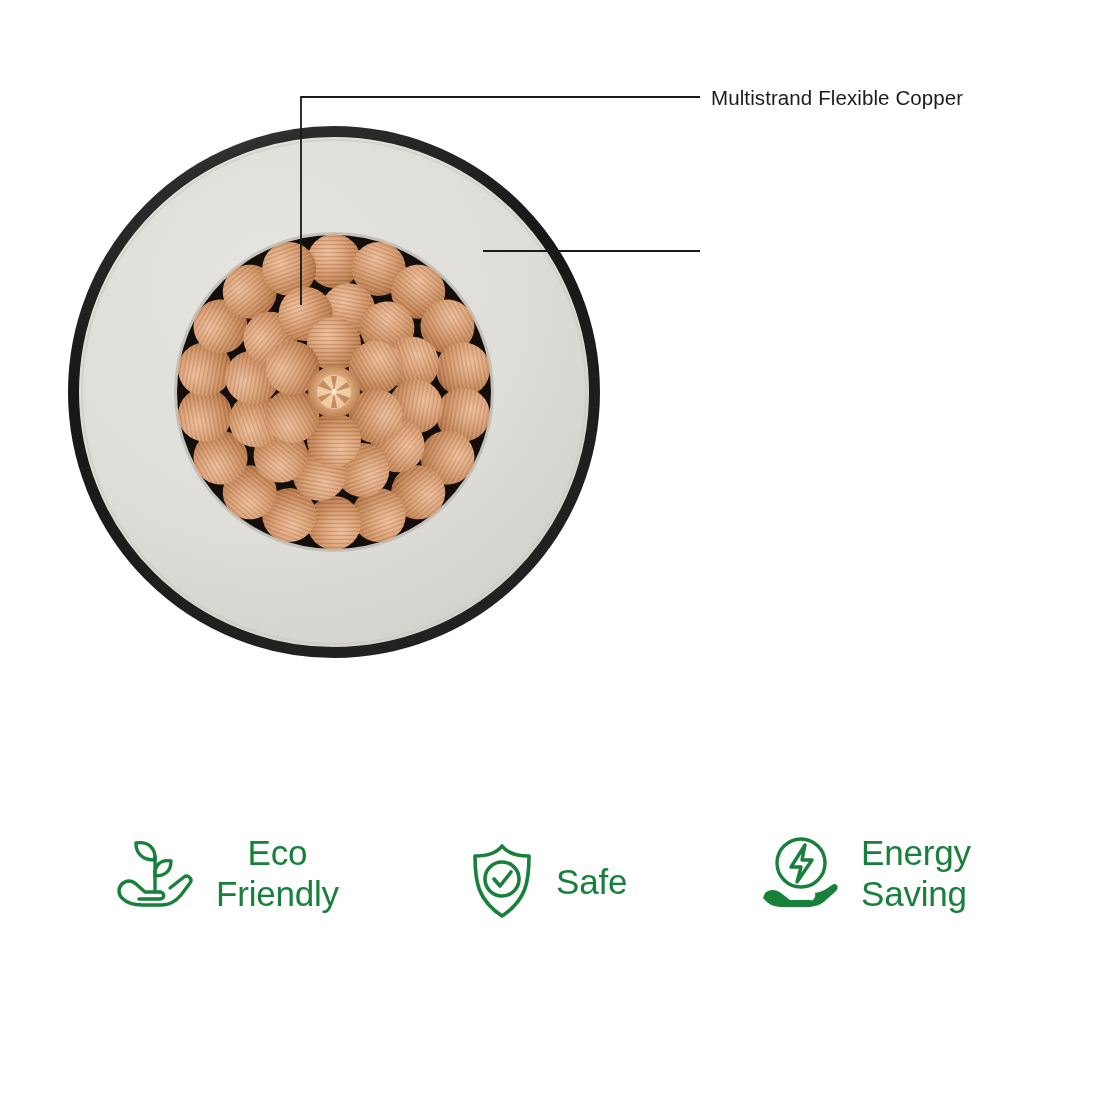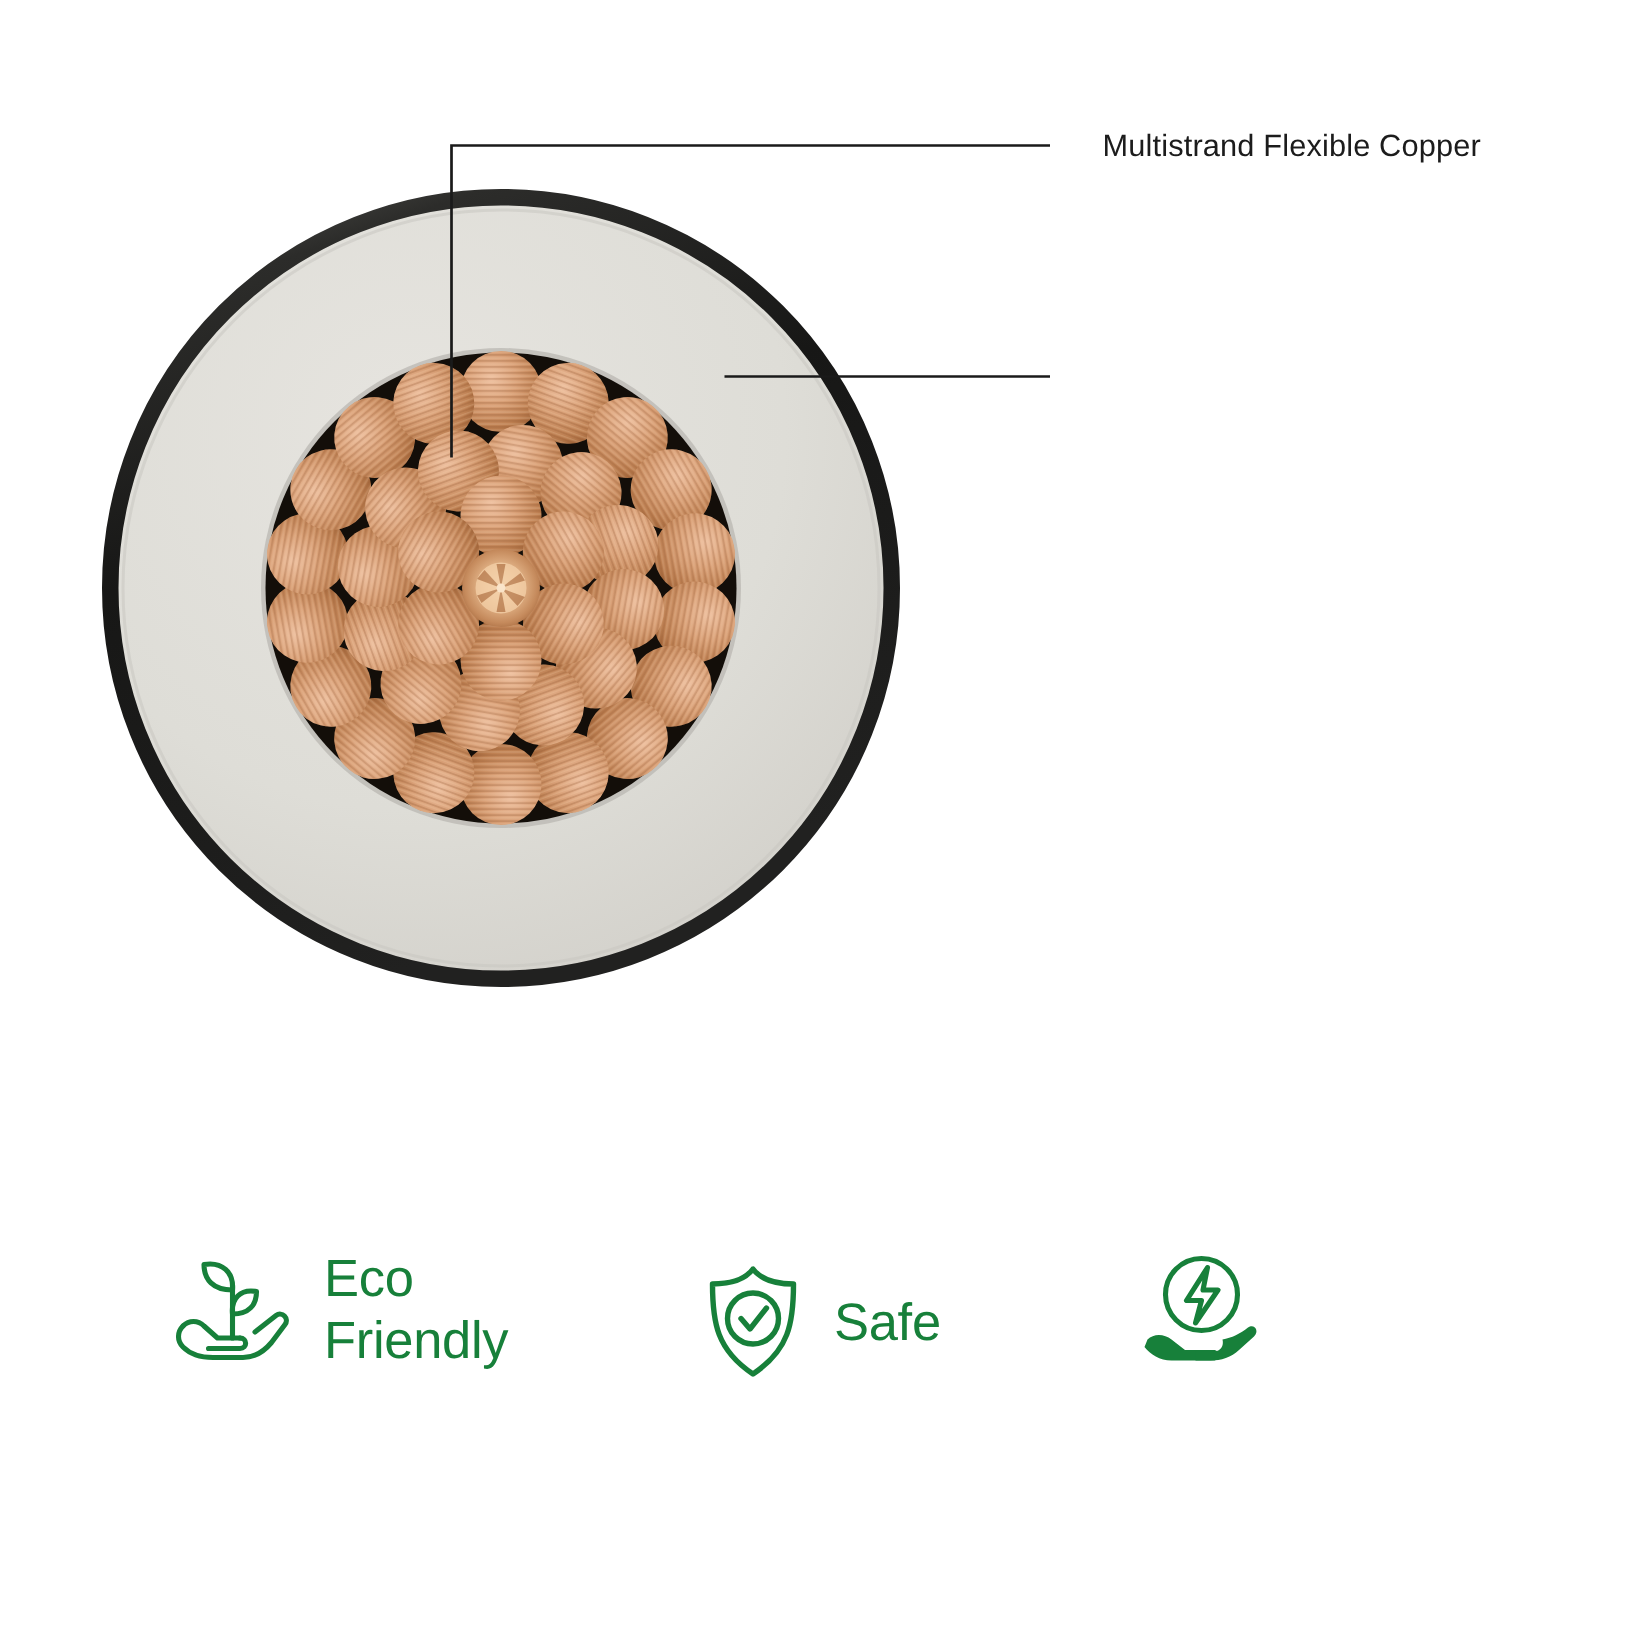--- a/index.html
+++ b/index.html
@@ -34,21 +34,20 @@
   }
 
   
   .callout-label {
     position: absolute;
     color: #1c1c1c;
     font-size: 20.5px;
     line-height: 28px;
     letter-spacing: 0.1px;
     white-space: pre-line;
-    margin-left: 24px;
   }
   #label-conductor {
     left: 711px;
     top: 84px;
   }
   #label-insulation {
     left: 711px;
     top: 238px;
   }
 
@@ -71,21 +70,21 @@
     flex: 0 0 auto;
     display: block;
   }
   .badge-text {
     color: #17803a;
     font-size: 35px;
     line-height: 41px;
     letter-spacing: -0.2px;
     white-space: pre-line;
   }
-  #badge-eco        { position: absolute; left: 112px; top: 18px; }
+  #badge-eco        { position: absolute; left: 112px; top: 18px; text-align: center; }
   #badge-safe       { position: absolute; left: 466px; top: 30px; }
   #badge-energy     { position: absolute; left: 757px; top: 18px; }
 </style>
 </head>
 <body>
 
 <div class="stage">
 
   <svg id="cable-diagram" viewBox="0 0 700 720" width="700" height="720" xmlns="http://www.w3.org/2000/svg">
     <defs>
@@ -352,16 +351,18 @@
       <svg class="badge-icon" width="86" height="86" viewBox="0 0 86 86" xmlns="http://www.w3.org/2000/svg" xmlns:xlink="http://www.w3.org/1999/xlink">
         <g fill="none" stroke="#17803a" stroke-width="3.4" stroke-linecap="round" stroke-linejoin="round">
           <circle cx="44" cy="33" r="24"></circle>
           <path d="M48,15 L34,37 L44,37 L40,52 L55,30 L45,30 Z"></path>
         </g>
         <g fill="#17803a">
           <path d="M8,63 C12,59 19,59 24,63 L33,70 L52,70 C57,70 57,77 52,77 L24,77 C16,77 10,73 6,68 Z"></path>
           <path d="M58,63 C64,62 70,59 75,55 C79,52 83,57 79,61 L69,70 C64,75 57,77 50,77 L40,77 L40,71 L52,71 C57,71 59,67 58,63 Z"></path>
         </g>
       </svg>
+      <div class="badge-text">Energy
+Saving</div>
     </div>
 
   </div>
 </div>
 
 </body></html>

